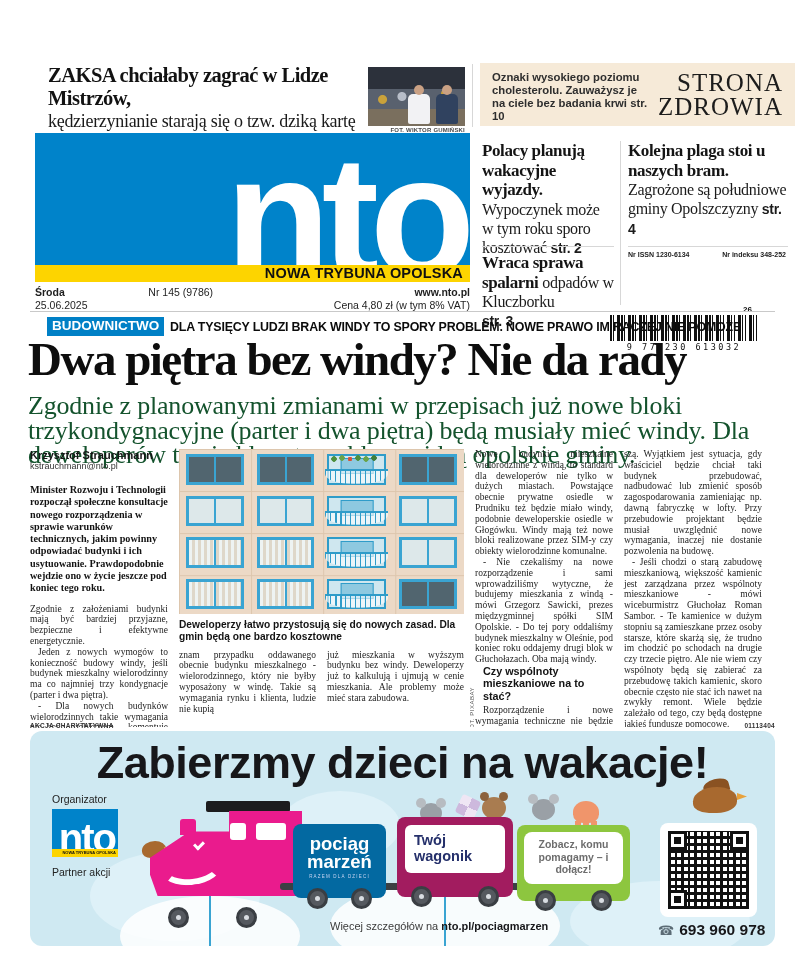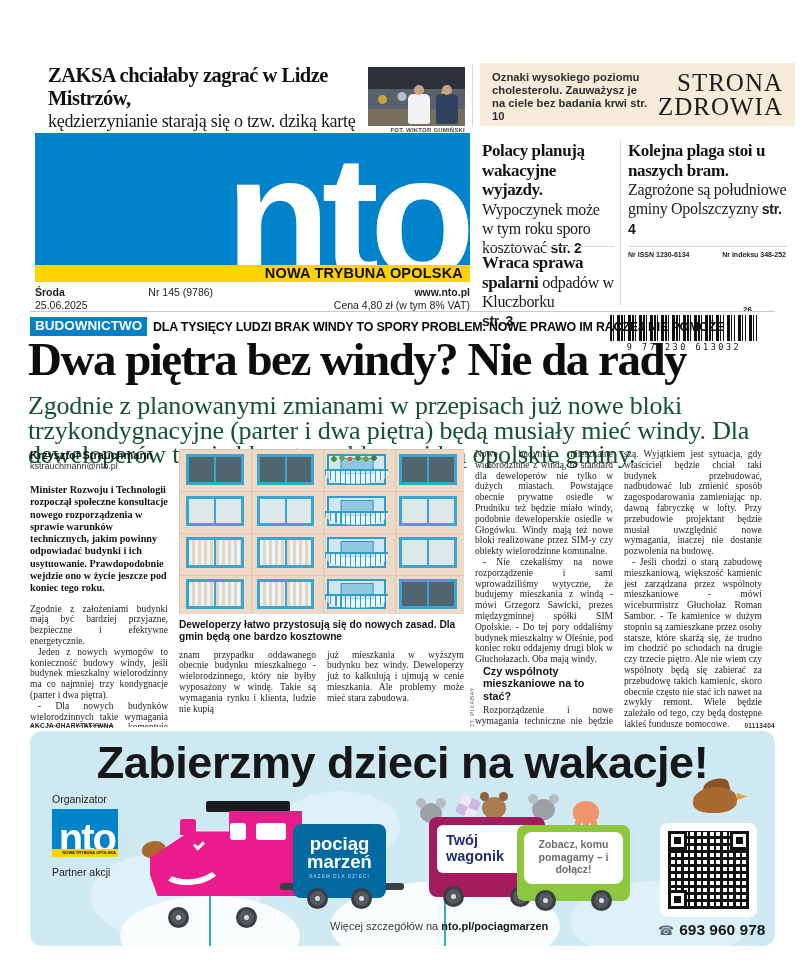--- a/index.html
+++ b/index.html
@@ -50,21 +50,21 @@
   .vdiv2 { left:620px; top:141px; width:1px; height:164px; background:#d7d7d7; }
   .issnrow { left:628px; top:251px; width:158px; display:flex; justify-content:space-between; font-size:7px; font-weight:700; color:#222; }
   .barcode-wrap { left:608px; top:261px; width:152px; height:44px;margin-top:48px; }
   .bc-week { position:absolute; right:8px; top:-4px; font-size:8px; font-weight:700; }
   .bc-bars { position:absolute; left:2px; right:2px; top:6px; height:26px;
     background:repeating-linear-gradient(90deg,#101010 0 1.5px,#fff 1.5px 3px,#101010 3px 4.2px,#fff 4.2px 7px,#101010 7px 9.6px,#fff 9.6px 11px); }
   .bc-digits { position:absolute; left:0; right:0; top:33px; text-align:center; font-family:"DejaVu Sans Mono",monospace; font-size:8.5px; letter-spacing:2.5px; color:#111; }
   .rule-top { left:30px; top:311px; width:745px; height:1px; background:#c9c9c9; }
 
   
-  .kicker { left:30px; top:317px; width:750px; display:flex; align-items:center; white-space:nowrap;text-align:center; }
+  .kicker { left:47px; top:317px; width:750px; display:flex; align-items:center; white-space:nowrap;text-align:center; }
   .kicker-chip { background:#0080c6; color:#fff; font-weight:700; font-size:13.5px; line-height:18px; padding:0 5px 1px; }
   .kicker-rest { font-weight:700; font-size:13.5px; color:#0b0b0b; margin-left:6px; letter-spacing:-0.2px; transform:scaleX(0.92); transform-origin:left center; }
   .headline { left:28px; top:333px; width:760px; font-family:"Liberation Serif",serif; font-weight:700; font-size:47px; line-height:52px; letter-spacing:-1.5px; color:#0d0d0d; white-space:nowrap; }
   .lede { left:28px; top:394px; width:748px; font-family:"Liberation Serif",serif; font-size:26px; line-height:24.5px; letter-spacing:-0.2px; color:#14532d; }
 
   
   .bodygrid { left:30px; top:449px; width:745px; height:278px; display:flex; gap:11px; overflow:hidden; }
   .bcol { width:138px; flex:none; }
   .bmid { width:285px; flex:none; position:relative; }
   .bt { font-family:"Liberation Serif",serif; font-size:9.5px; line-height:10.8px; text-align:justify; color:#1c1c1c; }
@@ -129,21 +129,21 @@
     clip-path:polygon(52% 0, 100% 0, 100% 100%, 5% 100%, 0 75%, 0 55%, 26% 24%, 52% 24%); }
   .loco-win1 { position:absolute; right:16px; top:22px; width:30px; height:17px; background:#fff; border-radius:3px; }
   .loco-win2 { position:absolute; right:56px; top:22px; width:16px; height:17px; background:#fff; border-radius:3px; }
   .loco-smile { position:absolute; left:10px; top:48px; width:62px; height:36px; border:6px solid transparent; border-bottom:6px solid #fff; border-radius:50%; transform:rotate(-6deg); }
   .loco-eye { position:absolute; left:44px; top:40px; width:10px; height:7px; border-left:3px solid #fff; border-bottom:3px solid #fff; transform:rotate(-45deg); }
 
   .wagon { position:absolute; border-radius:8px; }
   .w1 { left:263px; top:93px; width:93px; height:74px; background:#0369a1; text-align:center; color:#fff; padding-top:11px; }
   .w1a,.w1b { font-size:18.5px; line-height:18px; font-weight:700; }
   .w1sub { font-size:4.5px; letter-spacing:1.2px; color:#c8d4f2; margin-top:3px; }
-  .w2 { left:367px; top:86px; width:116px; height:80px; background:#a21c5f;margin-left:32px; }
+  .w2 { left:367px; top:86px; width:116px; height:80px; background:#a21c5f; }
   .sign2 { position:absolute; left:8px; right:8px; top:8px; height:48px; background:#fff; border-radius:6px; font-weight:700; color:#25306b; font-size:14.5px; line-height:16px; padding:7px 0 0 9px; }
   .w3 { left:487px; top:94px; width:113px; height:76px; background:#8dc63f; }
   .sign3 { position:absolute; left:7px; right:7px; top:7px; height:52px; background:#fff; border-radius:8px; font-weight:700; color:#6d6d6d; font-size:10.5px; line-height:12.5px; text-align:center; padding-top:6px; }
 
   .animal { position:absolute; border-radius:50%; }
   .koala1 { left:390px; top:72px; width:22px; height:20px; background:#9aa0a6; }
   .koala1::before,.koala1::after,.koala2::before,.koala2::after { content:""; position:absolute; top:-5px; width:10px; height:10px; border-radius:50%; background:#b7bcc1; }
   .koala1::before,.koala2::before { left:-4px; } .koala1::after,.koala2::after { right:-4px; }
   .pinwheel { position:absolute; left:428px; top:66px; width:20px; height:20px; border-radius:3px; transform:rotate(25deg);
     background:conic-gradient(#cdb9dd 0 90deg,#efe6f4 0 180deg,#cdb9dd 0 270deg,#efe6f4 0); }

